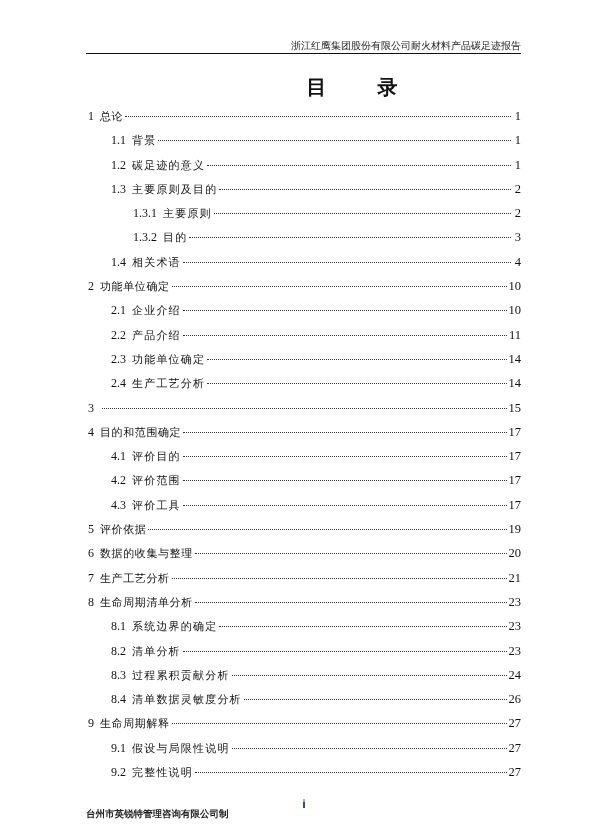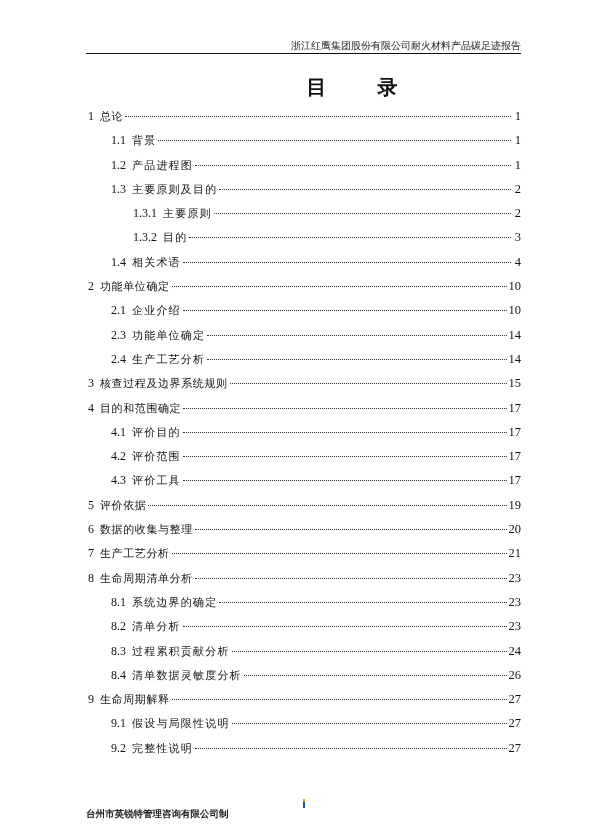--- a/index.html
+++ b/index.html
@@ -67,21 +67,21 @@
       <span class="toc-page">1</span>
     </div>
     <div class="toc-row lvl2">
       <span class="toc-num">1.1</span>
       <span class="toc-label">背景</span>
       <span class="toc-leader"></span>
       <span class="toc-page">1</span>
     </div>
     <div class="toc-row lvl2">
       <span class="toc-num">1.2</span>
-      <span class="toc-label">产品进程图</span>
+      <span class="toc-label">碳足迹的意义</span>
       <span class="toc-leader"></span>
       <span class="toc-page">1</span>
     </div>
     <div class="toc-row lvl2">
       <span class="toc-num">1.3</span>
       <span class="toc-label">主要原则及目的</span>
       <span class="toc-leader"></span>
       <span class="toc-page">2</span>
     </div>
     <div class="toc-row lvl3">
@@ -108,34 +108,39 @@
       <span class="toc-leader"></span>
       <span class="toc-page">10</span>
     </div>
     <div class="toc-row lvl2">
       <span class="toc-num">2.1</span>
       <span class="toc-label">企业介绍</span>
       <span class="toc-leader"></span>
       <span class="toc-page">10</span>
     </div>
     <div class="toc-row lvl2">
+      <span class="toc-num">2.2</span>
+      <span class="toc-label">产品介绍</span>
+      <span class="toc-leader"></span>
+      <span class="toc-page">11</span>
+    </div>
+    <div class="toc-row lvl2">
       <span class="toc-num">2.3</span>
       <span class="toc-label">功能单位确定</span>
       <span class="toc-leader"></span>
       <span class="toc-page">14</span>
     </div>
     <div class="toc-row lvl2">
       <span class="toc-num">2.4</span>
       <span class="toc-label">生产工艺分析</span>
       <span class="toc-leader"></span>
       <span class="toc-page">14</span>
     </div>
     <div class="toc-row lvl1">
       <span class="toc-num">3</span>
-      <span class="toc-label">核查过程及边界系统规则</span>
       <span class="toc-leader"></span>
       <span class="toc-page">15</span>
     </div>
     <div class="toc-row lvl1">
       <span class="toc-num">4</span>
       <span class="toc-label">目的和范围确定</span>
       <span class="toc-leader"></span>
       <span class="toc-page">17</span>
     </div>
     <div class="toc-row lvl2">

